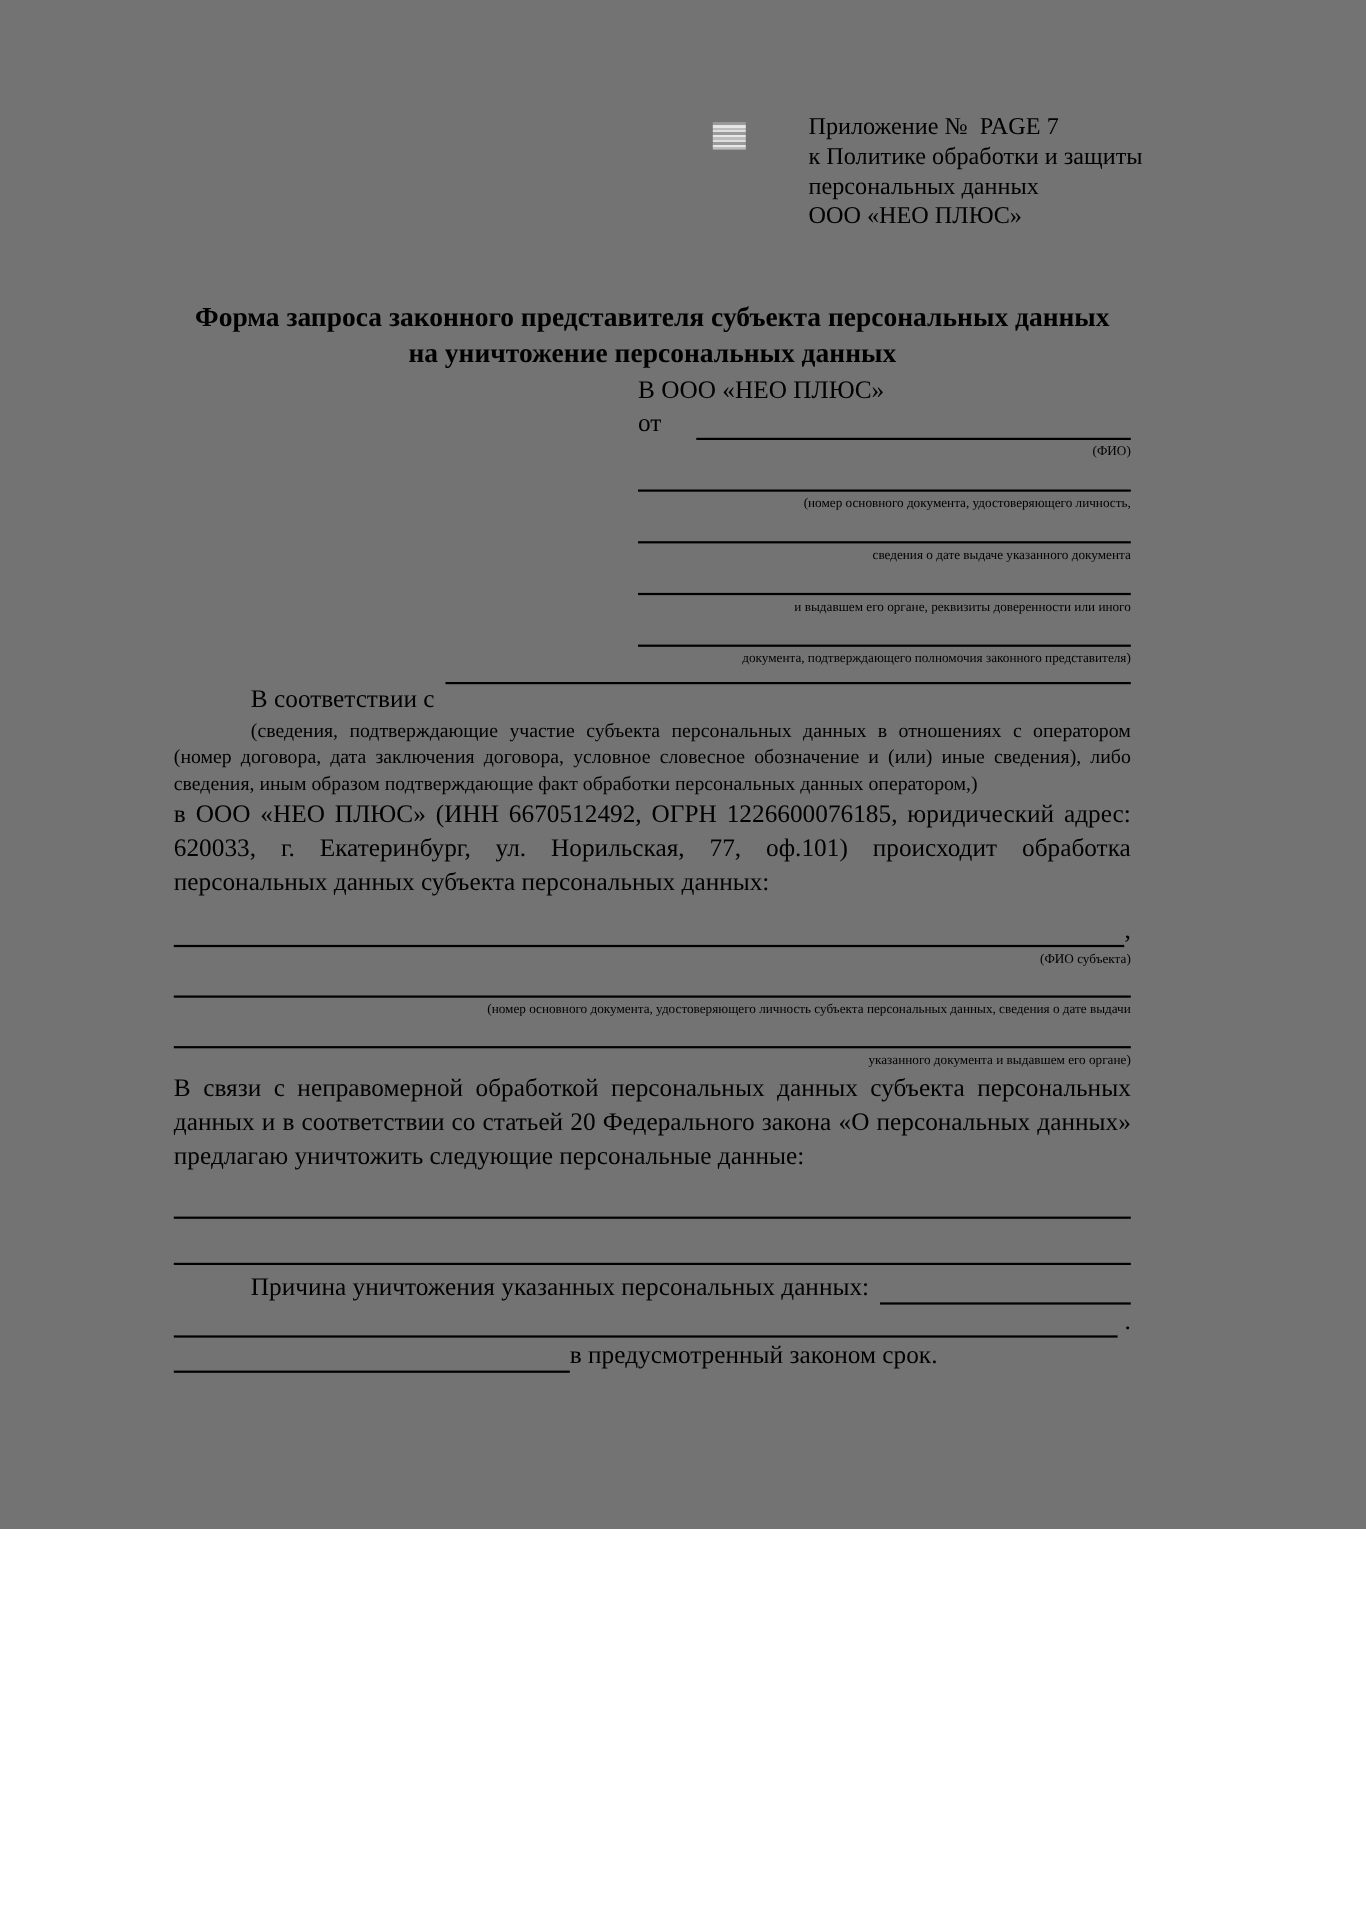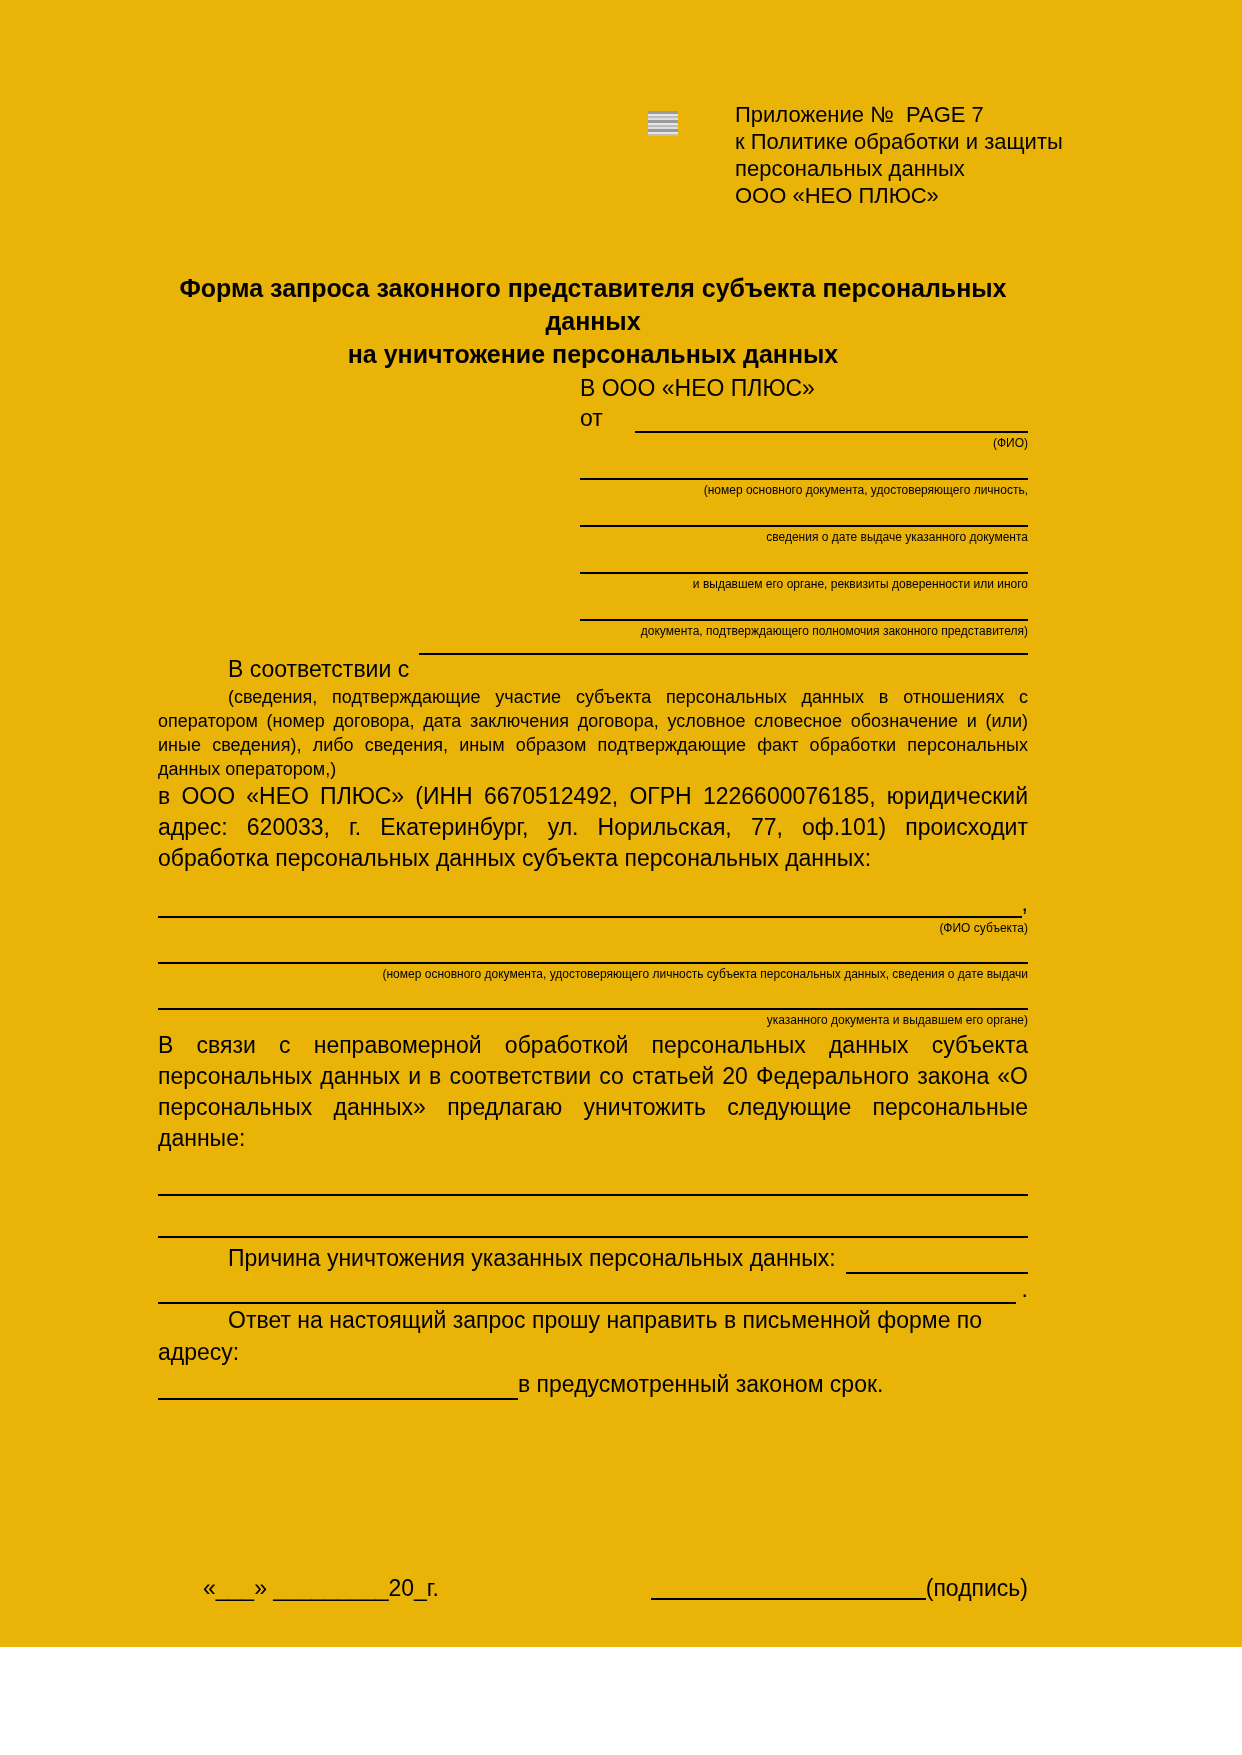--- a/index.html
+++ b/index.html
@@ -1,18 +1,18 @@
 <!DOCTYPE html>
 <html><head>
 <meta charset="utf-8">
 <style>
   html,body{margin:0;padding:0;background:#ffffff;}
   .page{
-    position:relative;width:1242px;height:1647px;background:#eab308;color:#000;
-    font-family:Liberation Sans, sans-serif;
+    position:relative;width:1242px;height:1390px;background:#737373;color:#000;
+    font-family:Liberation Serif, serif;
     font-size:23px;line-height:32px;overflow:hidden;
   }
   
   .artifact{
     position:absolute;left:648px;top:111px;width:30px;height:25px;
     background:repeating-linear-gradient(180deg,#9a9a9a 0 3px,#e6e6e6 3px 5px,#bdbdbd 5px 7px,#dedede 7px 9px);
   }
   .header-block{position:absolute;left:735px;top:101px;font-size:22px;line-height:27px;}
   .header-block div{white-space:pre-wrap;}
   .content{position:absolute;left:158px;top:0;width:870px;}
@@ -124,21 +124,20 @@
     <div class="reason-row">
       <span class="lbl">Причина уничтожения указанных персональных данных:</span>
       <span class="fill"></span>
     </div>
 
     <div class="line-row">
       <span class="fill" style="margin-right:6px;"></span>
       <span>.</span>
     </div>
 
-    <div class="indent">Ответ на настоящий запрос прошу направить в письменной форме по адресу:</div>
 
     <div class="reply2">
       <span class="blank-fixed"></span>
       <span>в предусмотренный законом срок.</span>
     </div>
 
     <div class="footer">
       <span>«___» _________20_г.</span>
       <span class="sig">
         <span class="blank-fixed"></span>

